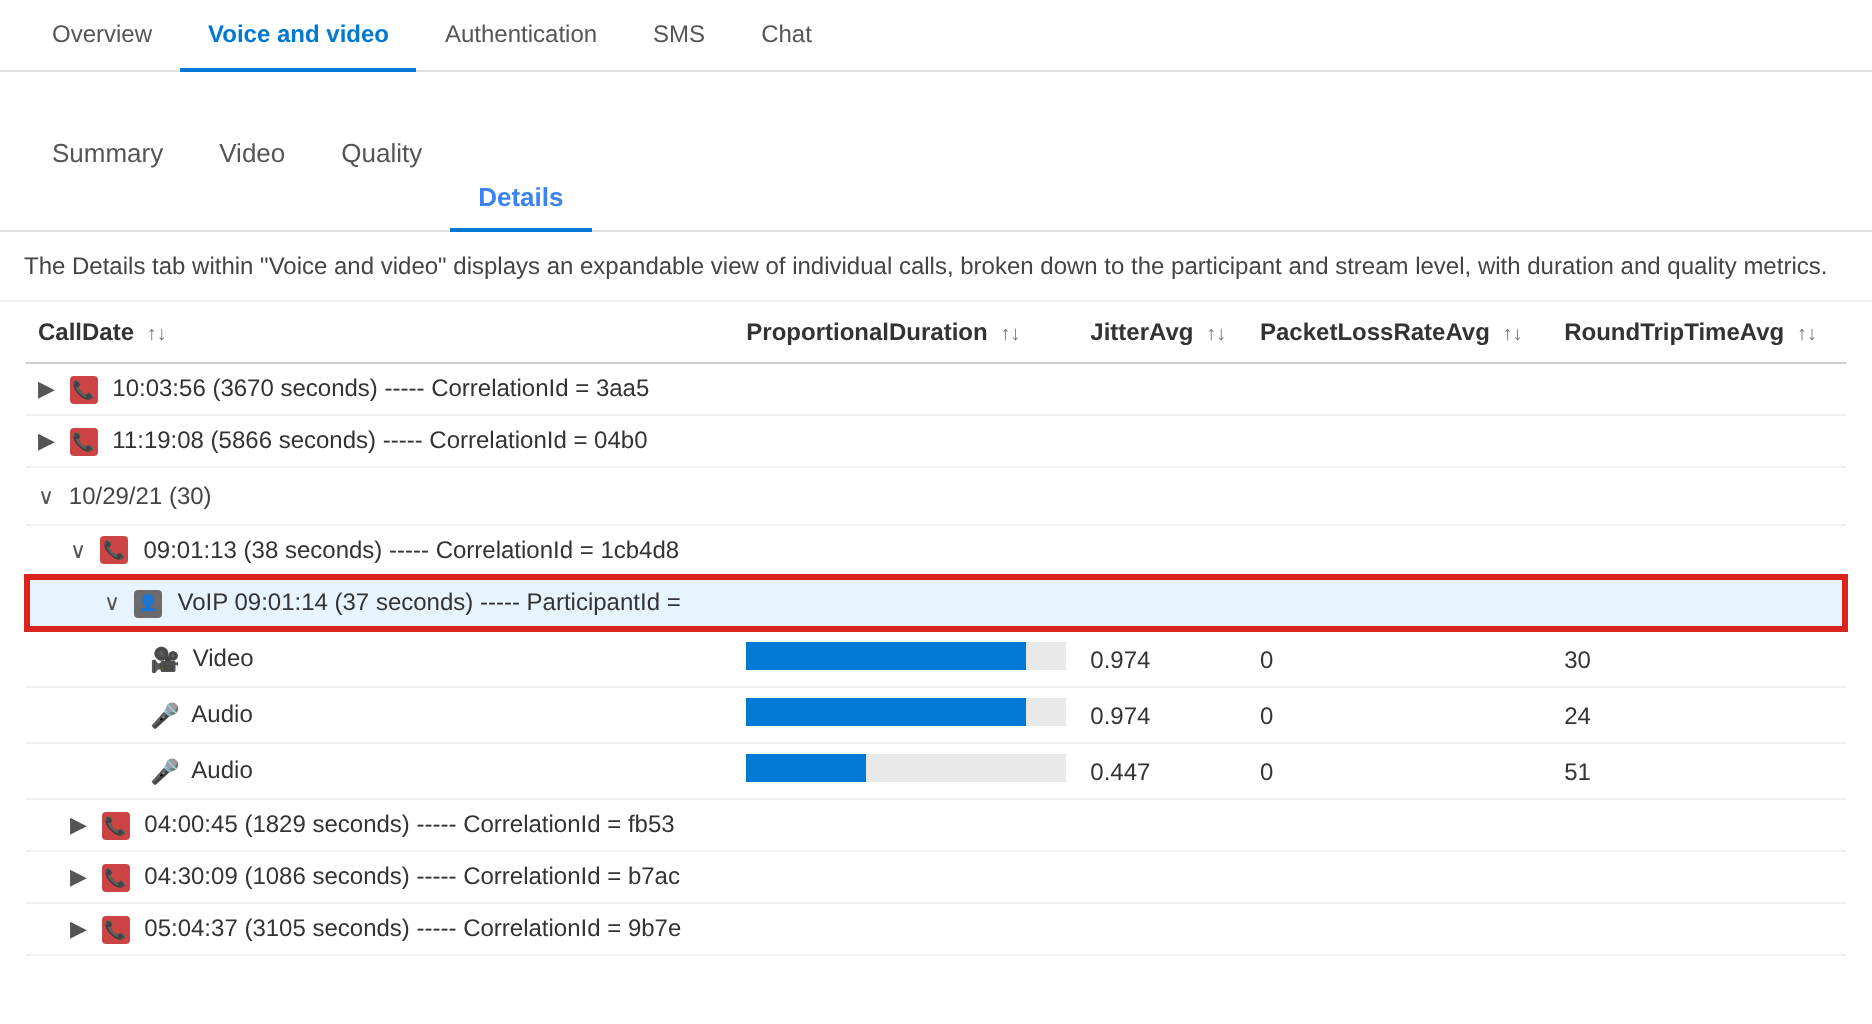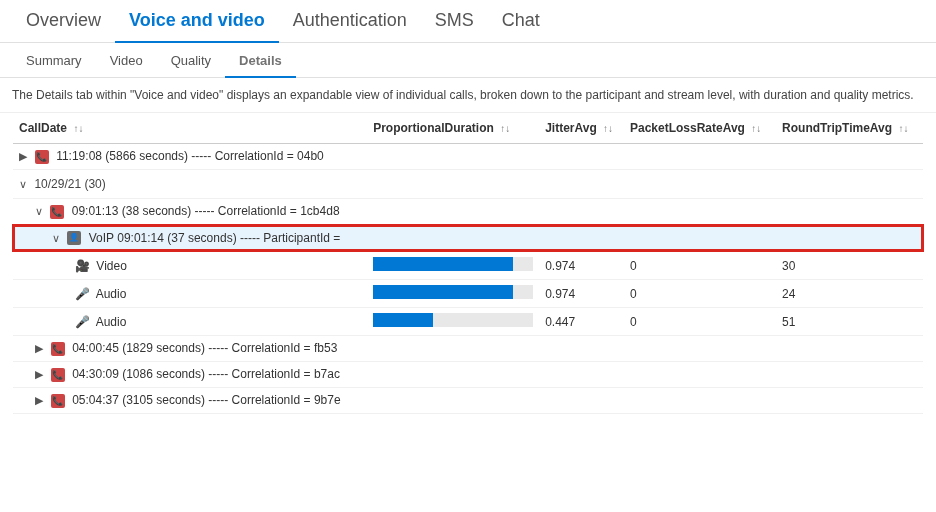--- a/index.html
+++ b/index.html
@@ -8,21 +8,21 @@
     .top-nav {
       display: flex;
       align-items: center;
       border-bottom: 1px solid #e0e0e0;
       padding: 0 12px;
     }
     .top-nav-item {
       padding: 10px 14px;
       cursor: pointer;
       color: #555;
-      font-size: 18px;
+      font-size: 12px;
       border-bottom: 2px solid transparent;
       margin-bottom: -1px;
     }
     .top-nav-item.active {
       color: #0078d4;
       border-bottom: 2px solid #0078d4;
       font-weight: 700;
     }
 
     .sub-nav {
@@ -34,23 +34,24 @@
     }
     .sub-nav-item {
       padding: 8px 14px;
       cursor: pointer;
       color: #555;
       font-size: 13px;
       border-bottom: 2px solid transparent;
       margin-bottom: -1px;
     }
     .sub-nav-item.active {
-      color: #737373;
+      color: #3b82f6;
       border-bottom: 2px solid #0078d4;
       font-weight: 600;
+      margin-top: 45px;
     }
 
     .description {
       padding: 10px 12px;
       font-size: 12px;
       color: #444;
       border-bottom: 1px solid #eee;
     }
 
     .table-container {
@@ -217,20 +218,31 @@
           <span class="sort-icon">↑↓</span>
         </th>
         <th>
           <span>RoundTripTimeAvg</span>
           <span class="sort-icon">↑↓</span>
         </th>
       </tr>
     </thead>
     <tbody>
 
+      <tr>
+        <td>
+          <span class="expand-icon">▶</span>
+          <span class="call-icon">📞</span>
+          <span>10:03:56 (3670 seconds) ----- CorrelationId = 3aa5</span>
+        </td>
+        <td></td>
+        <td></td>
+        <td></td>
+        <td></td>
+      </tr>
 
       <tr>
         <td>
           <span class="expand-icon">▶</span>
           <span class="call-icon">📞</span>
           <span>11:19:08 (5866 seconds) ----- CorrelationId = 04b0</span>
         </td>
         <td></td>
         <td></td>
         <td></td>

